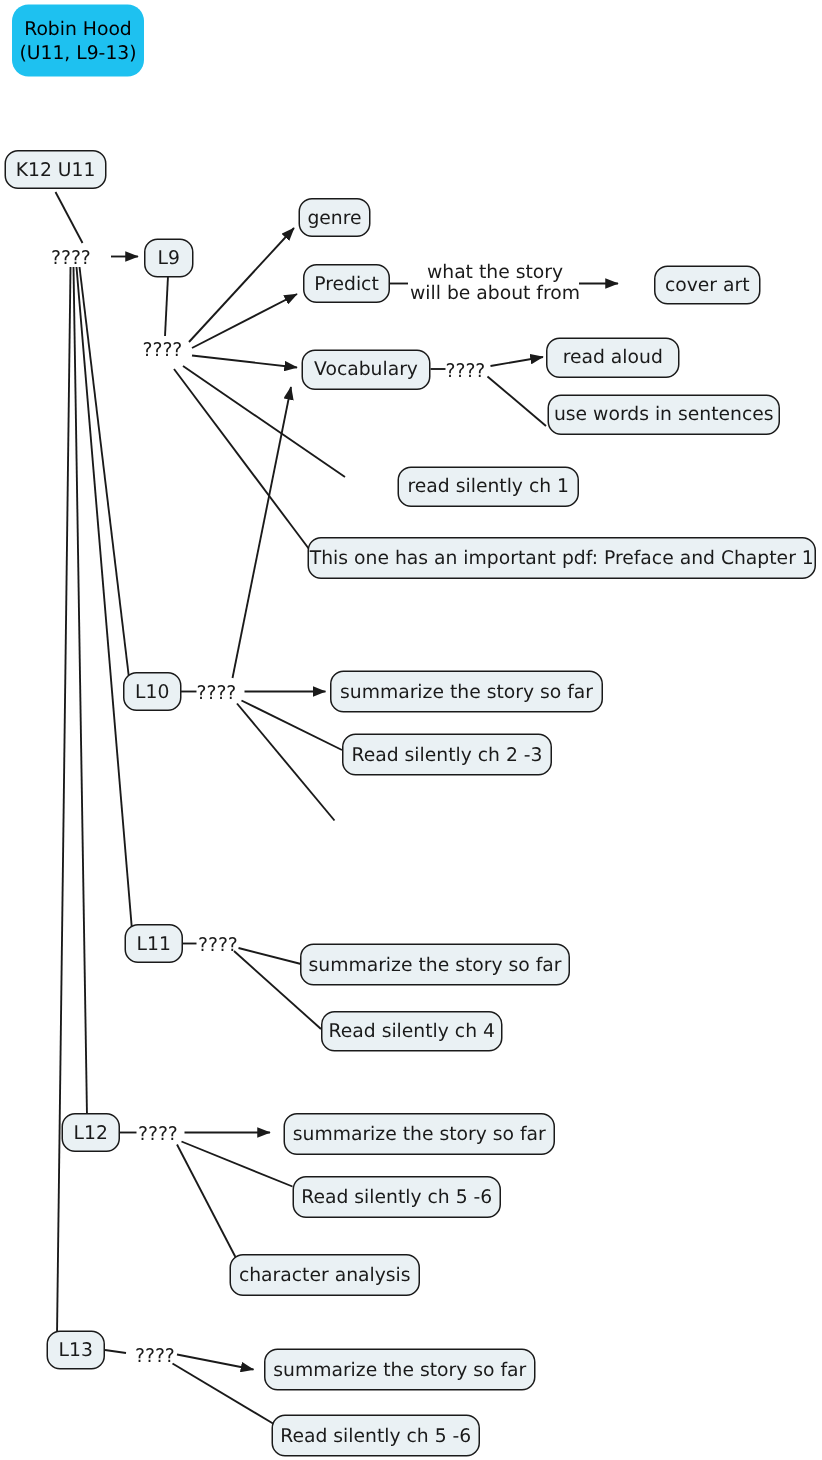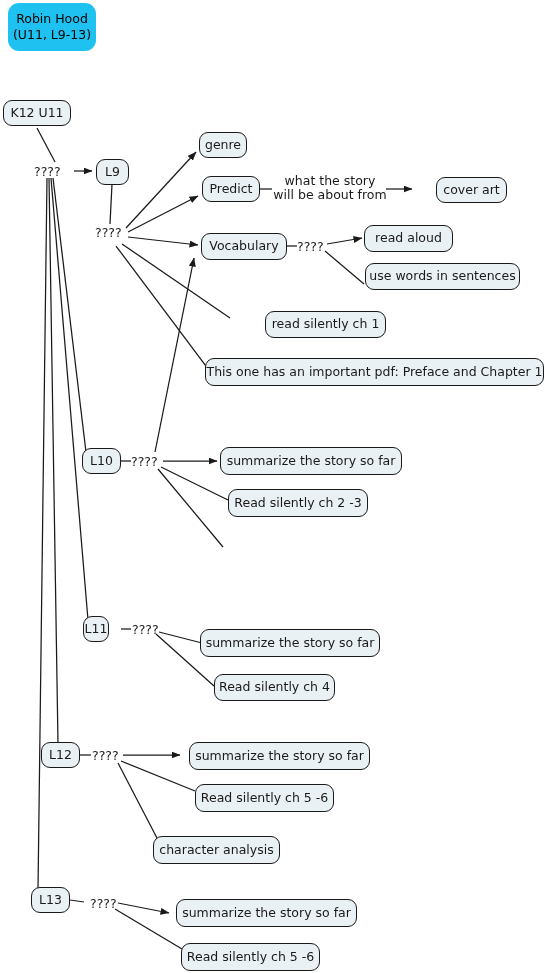--- a/index.html
+++ b/index.html
@@ -144,21 +144,21 @@
   <div class="qlabel" style="left:34px; top:164px;">
     <span>????</span>
   </div>
 
   <div class="node" style="left:96px; top:159px; width:33px; height:26px;">
     <span>L9</span>
   </div>
   <div class="node" style="left:82px; top:448px; width:39px; height:26px;">
     <span>L10</span>
   </div>
-  <div class="node" style="left:83px; top:616px; width:26px; height:26px;">
+  <div class="node" style="left:83px; top:616px; width:39px; height:26px;">
     <span>L11</span>
   </div>
   <div class="node" style="left:41px; top:742px; width:39px; height:26px;">
     <span>L12</span>
   </div>
   <div class="node" style="left:31px; top:887px; width:39px; height:26px;">
     <span>L13</span>
   </div>
 
   <div class="qlabel" style="left:95px; top:225px;">

